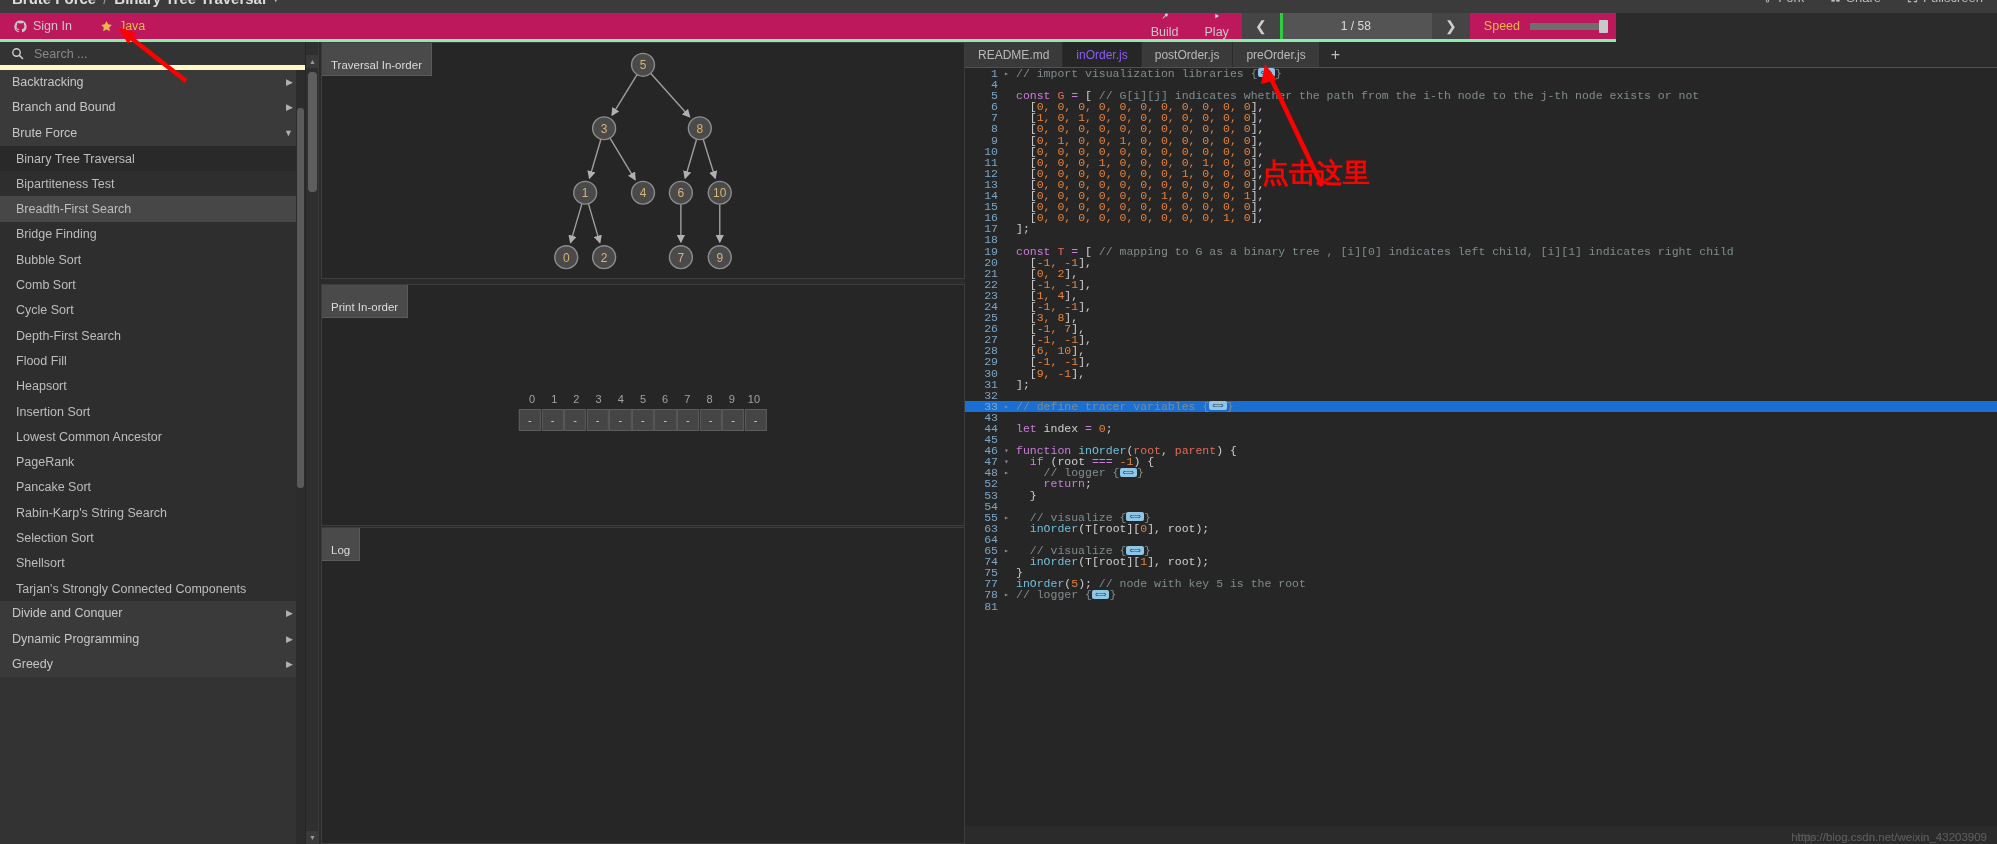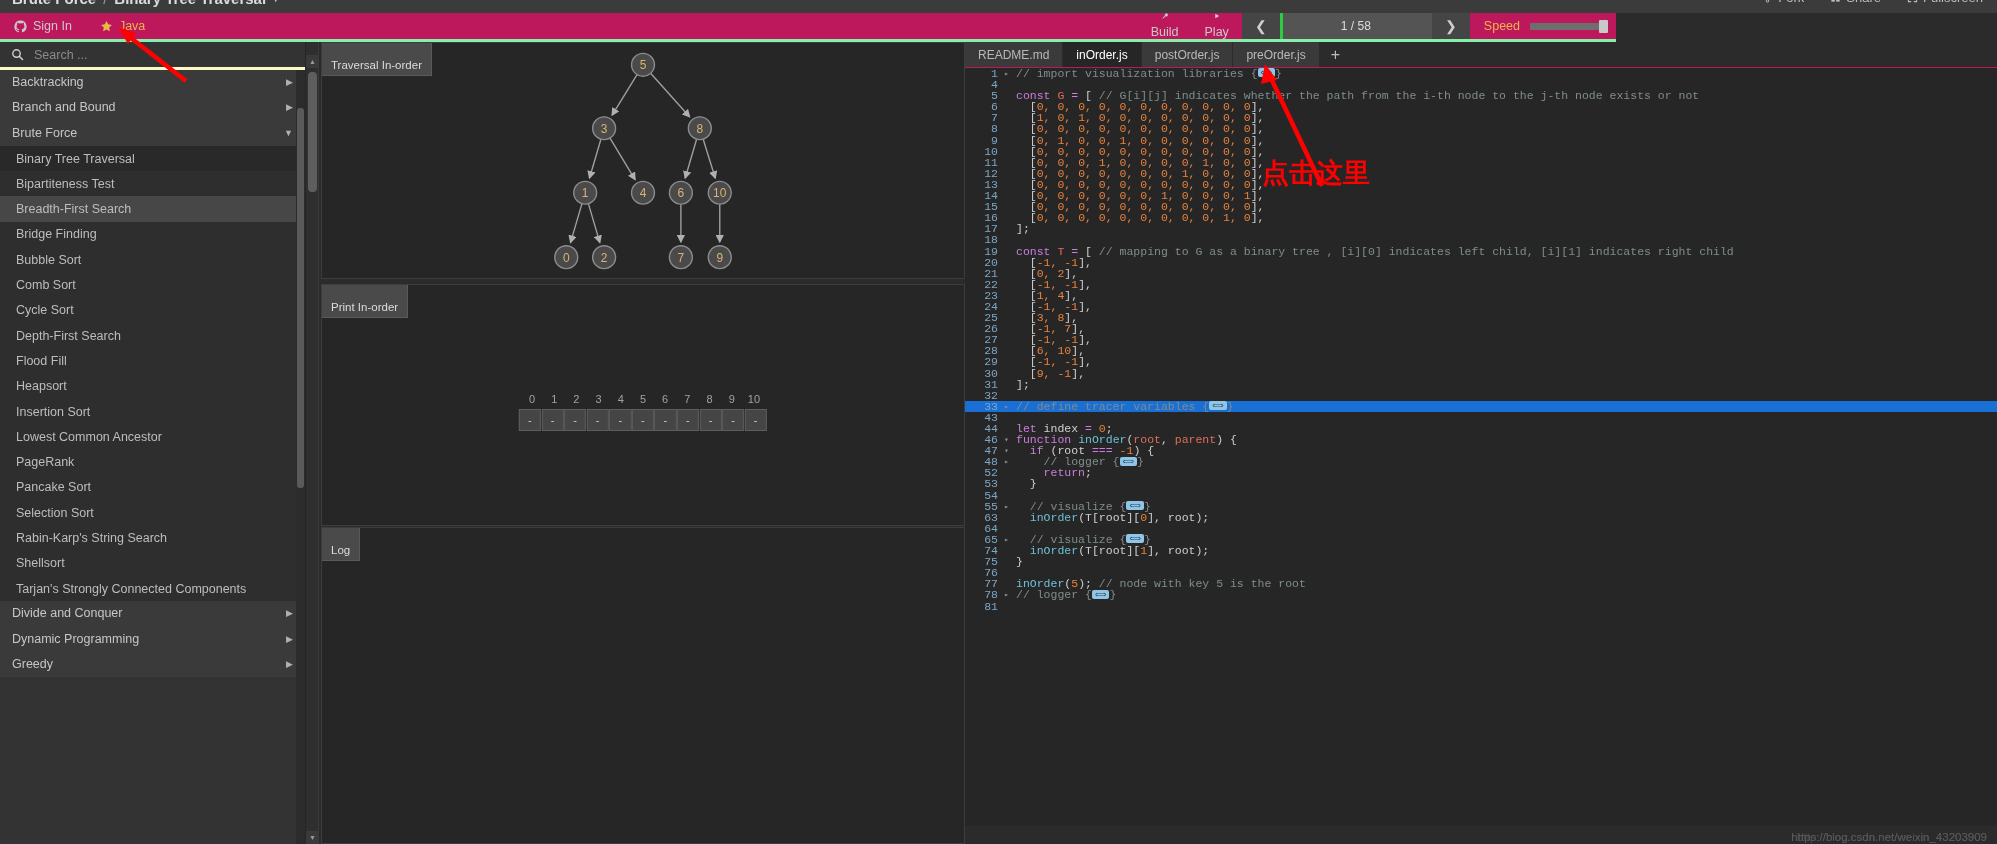--- a/index.html
+++ b/index.html
@@ -81,21 +81,21 @@
 
   
   .sidebar {
     position: absolute; left: 0; top: 42px; width: 306px; bottom: 0;
     background: #333333; border-right: 1px solid #262626;
     overflow: hidden;
   }
   .search-row {
     display: flex; align-items: center; gap: 10px;
     height: 28px; padding: 0 11px;
-    border-bottom: 3px solid #fef9c3;
+    border-bottom: 5px solid #fef9c3;
   }
   .search-row input {
     flex: 1; background: transparent; border: none; outline: none;
     color: #d0d0d0; font-size: 12.5px; font-family: "Liberation Sans", sans-serif;
   }
   .search-row input::placeholder { color: #8a8a8a; }
   .cat-item {
     display: flex; align-items: center; justify-content: space-between;
     height: 25.3px; padding: 0 12px;
     font-size: 12.5px; color: #c6c6c6; cursor: pointer;
@@ -188,21 +188,21 @@
   }
   .tab-bar {
     display: flex; align-items: stretch; height: 26px;
     background: #2b2b2b; border-bottom: 1px solid #be185d;
   }
   .etab {
     display: flex; align-items: center; padding: 0 13px;
     font-size: 12px; color: #b9b9b9; cursor: pointer;
     background: #3a3a3a; border-right: 1px solid #2b2b2b;
   }
-  .etab.active { background: #262626; color: #ffffff; }
+  .etab.active { background: #262626; color: #8b5cf6; }
   .etab.plus { background: #2b2b2b; color: #bdbdbd; font-size: 16px; padding: 0 11px; }
   .code-area {
     position: absolute; left: 0; top: 26px; right: 0; bottom: 18px;
     background: #262626; overflow: hidden;
     font-family: "Liberation Mono", monospace;
     font-size: 11.5px; line-height: 11.1px;
   }
   .code-row { display: flex; height: 11.1px; white-space: pre; align-items: center; }
   .code-row.hl { background: #1a6fd4; }
   .gutter {
@@ -386,24 +386,24 @@
         <div class="sub-item">
           <span>Lowest Common Ancestor</span>
         </div>
         <div class="sub-item">
           <span>PageRank</span>
         </div>
         <div class="sub-item">
           <span>Pancake Sort</span>
         </div>
         <div class="sub-item">
+          <span>Rabin-Karp's String Search</span>
+        </div>
+        <div class="sub-item">
           <span>Selection Sort</span>
-        </div>
-        <div class="sub-item">
-          <span>Rabin-Karp's String Search</span>
         </div>
         <div class="sub-item">
           <span>Shellsort</span>
         </div>
         <div class="sub-item">
           <span>Tarjan's Strongly Connected Components</span>
         </div>
         <div class="cat-item">
           <span>Divide and Conquer</span>
           <span class="chev">▶</span>
@@ -568,33 +568,33 @@
         <div class="code-row"><span class="gutter">26</span><span class="fold"></span><span class="code-text"><span class="tk-pl">  [</span><span class="tk-num">-1, 7</span><span class="tk-pl">],</span></span></div>
         <div class="code-row"><span class="gutter">27</span><span class="fold"></span><span class="code-text"><span class="tk-pl">  [</span><span class="tk-num">-1, -1</span><span class="tk-pl">],</span></span></div>
         <div class="code-row"><span class="gutter">28</span><span class="fold"></span><span class="code-text"><span class="tk-pl">  [</span><span class="tk-num">6, 10</span><span class="tk-pl">],</span></span></div>
         <div class="code-row"><span class="gutter">29</span><span class="fold"></span><span class="code-text"><span class="tk-pl">  [</span><span class="tk-num">-1, -1</span><span class="tk-pl">],</span></span></div>
         <div class="code-row"><span class="gutter">30</span><span class="fold"></span><span class="code-text"><span class="tk-pl">  [</span><span class="tk-num">9, -1</span><span class="tk-pl">],</span></span></div>
         <div class="code-row"><span class="gutter">31</span><span class="fold"></span><span class="code-text"><span class="tk-pl">];</span></span></div>
         <div class="code-row"><span class="gutter">32</span><span class="fold"></span><span class="code-text"></span></div>
         <div class="code-row hl"><span class="gutter">33</span><span class="fold">▸</span><span class="code-text"><span class="tk-com">// define tracer variables {</span><span class="fold-pill">⟺</span><span class="tk-com">}</span></span></div>
         <div class="code-row"><span class="gutter">43</span><span class="fold"></span><span class="code-text"></span></div>
         <div class="code-row"><span class="gutter">44</span><span class="fold"></span><span class="code-text"><span class="tk-kw">let</span><span class="tk-pl"> index </span><span class="tk-op">=</span><span class="tk-pl"> </span><span class="tk-num">0</span><span class="tk-pl">;</span></span></div>
+        <div class="code-row"><span class="gutter">45</span><span class="fold"></span><span class="code-text"></span></div>
         <div class="code-row"><span class="gutter">46</span><span class="fold">▾</span><span class="code-text"><span class="tk-kw">function</span><span class="tk-pl"> </span><span class="tk-fn">inOrder</span><span class="tk-pl">(</span><span class="tk-var">root</span><span class="tk-pl">, </span><span class="tk-var">parent</span><span class="tk-pl">) {</span></span></div>
         <div class="code-row"><span class="gutter">47</span><span class="fold">▾</span><span class="code-text"><span class="tk-pl">  </span><span class="tk-kw">if</span><span class="tk-pl"> (root </span><span class="tk-op">===</span><span class="tk-pl"> </span><span class="tk-num">-1</span><span class="tk-pl">) {</span></span></div>
         <div class="code-row"><span class="gutter">48</span><span class="fold">▸</span><span class="code-text"><span class="tk-com">    // logger {</span><span class="fold-pill">⟺</span><span class="tk-com">}</span></span></div>
         <div class="code-row"><span class="gutter">52</span><span class="fold"></span><span class="code-text"><span class="tk-pl">    </span><span class="tk-kw">return</span><span class="tk-pl">;</span></span></div>
         <div class="code-row"><span class="gutter">53</span><span class="fold"></span><span class="code-text"><span class="tk-pl">  }</span></span></div>
         <div class="code-row"><span class="gutter">54</span><span class="fold"></span><span class="code-text"></span></div>
         <div class="code-row"><span class="gutter">55</span><span class="fold">▸</span><span class="code-text"><span class="tk-com">  // visualize {</span><span class="fold-pill">⟺</span><span class="tk-com">}</span></span></div>
         <div class="code-row"><span class="gutter">63</span><span class="fold"></span><span class="code-text"><span class="tk-pl">  </span><span class="tk-fn">inOrder</span><span class="tk-pl">(T[root][</span><span class="tk-num">0</span><span class="tk-pl">], root);</span></span></div>
         <div class="code-row"><span class="gutter">64</span><span class="fold"></span><span class="code-text"></span></div>
         <div class="code-row"><span class="gutter">65</span><span class="fold">▸</span><span class="code-text"><span class="tk-com">  // visualize {</span><span class="fold-pill">⟺</span><span class="tk-com">}</span></span></div>
         <div class="code-row"><span class="gutter">74</span><span class="fold"></span><span class="code-text"><span class="tk-pl">  </span><span class="tk-fn">inOrder</span><span class="tk-pl">(T[root][</span><span class="tk-num">1</span><span class="tk-pl">], root);</span></span></div>
         <div class="code-row"><span class="gutter">75</span><span class="fold"></span><span class="code-text"><span class="tk-pl">}</span></span></div>
-        <div class="code-row"><span class="gutter">76</span><span class="fold"></span><span class="code-text"></span></div>
         <div class="code-row"><span class="gutter">77</span><span class="fold"></span><span class="code-text"><span class="tk-fn">inOrder</span><span class="tk-pl">(</span><span class="tk-num">5</span><span class="tk-pl">); </span><span class="tk-com">// node with key 5 is the root</span></span></div>
         <div class="code-row"><span class="gutter">78</span><span class="fold">▸</span><span class="code-text"><span class="tk-com">// logger {</span><span class="fold-pill">⟺</span><span class="tk-com">}</span></span></div>
         <div class="code-row"><span class="gutter">81</span><span class="fold"></span><span class="code-text"></span></div>
       </div>
     <div class="status-bar">
       <div class="watermark">
         <span>https://blog.csdn.net/weixin_43203909</span>
         <span class="wm2">http://blog.csdn.net/weixin_43203909</span>
       </div>
     </div>

